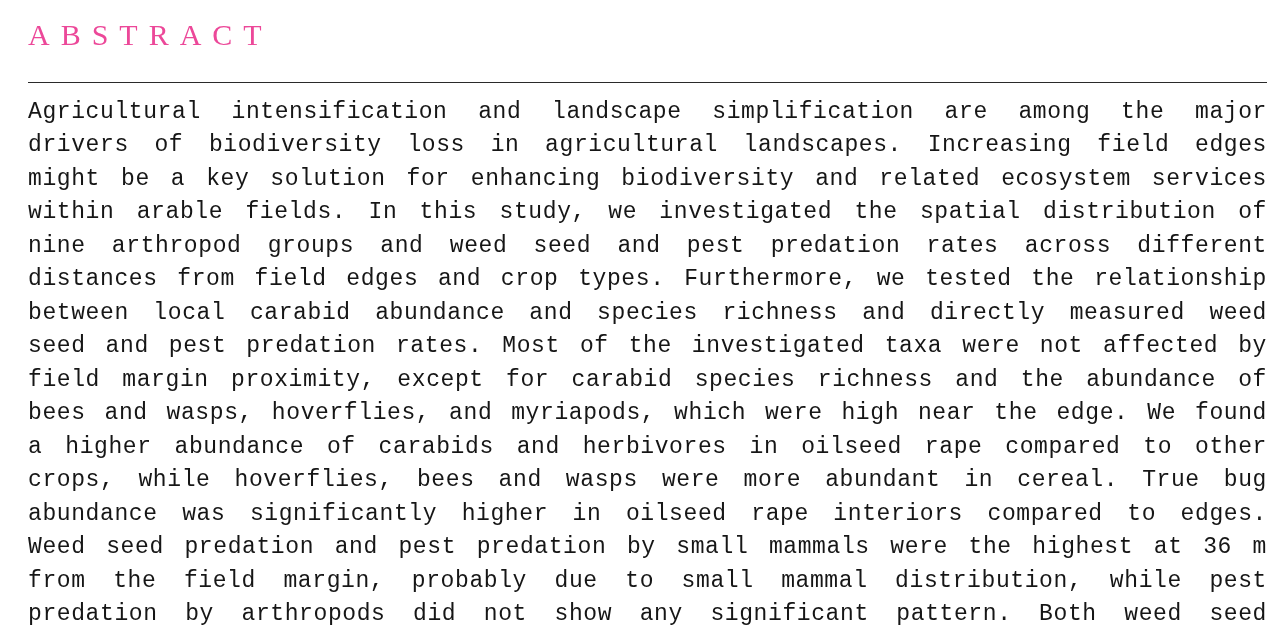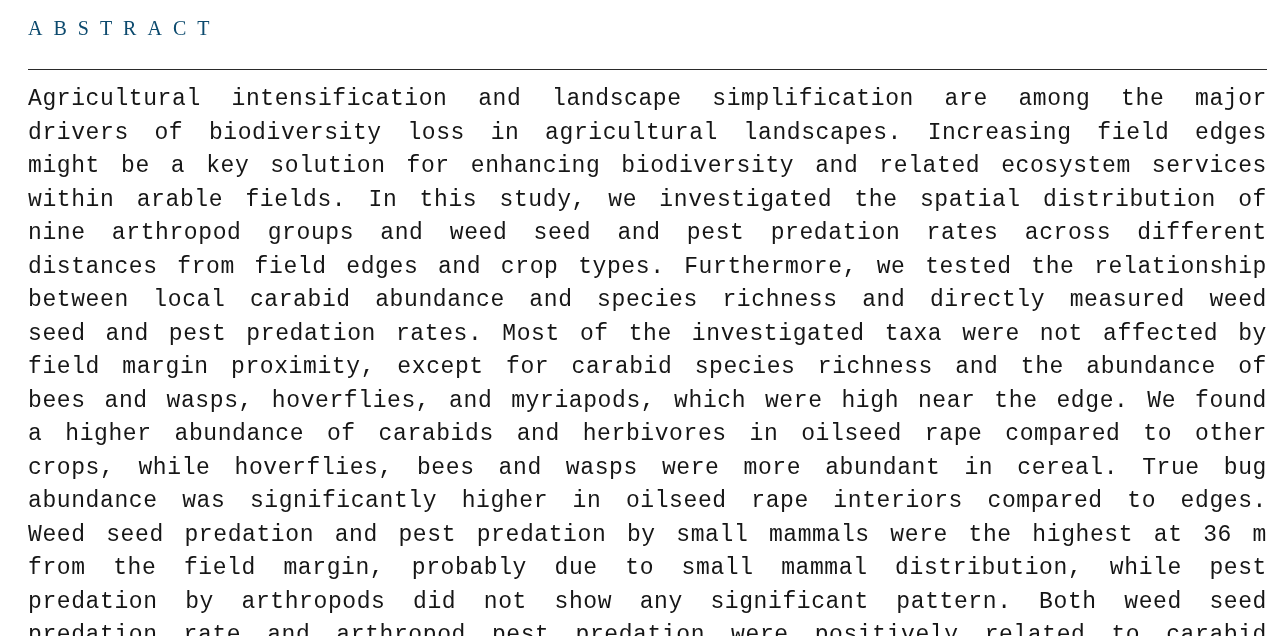--- a/index.html
+++ b/index.html
@@ -17,25 +17,25 @@
   .page {
     box-sizing: border-box;
     width: 1287px;
     height: 636px;
     padding: 16px 20px 0 28px;
     background: #ffffff;
   }
   .abstract-heading {
     margin: 0;
     padding: 0;
-    font-size: 20px;
+    font-size: 30px;
     font-weight: 400;
     letter-spacing: 11px;
     line-height: 1.25;
-    color: #0c4a6e;
+    color: #ec4899;
     white-space: nowrap;
   }
   .abstract-divider {
     border: none;
     border-top: 1.5px solid #2a2a2a;
     height: 0;
     margin: 28px 0 0 0;
   }
   .abstract-body {
     margin: 13px 0 0 0;

